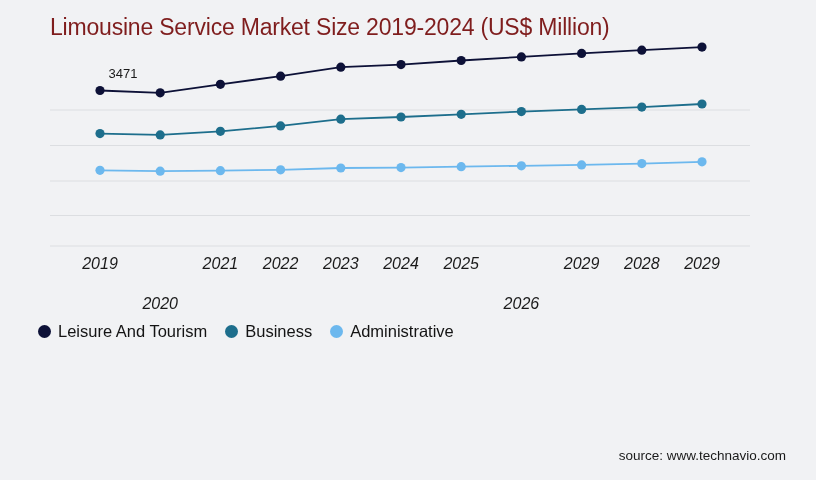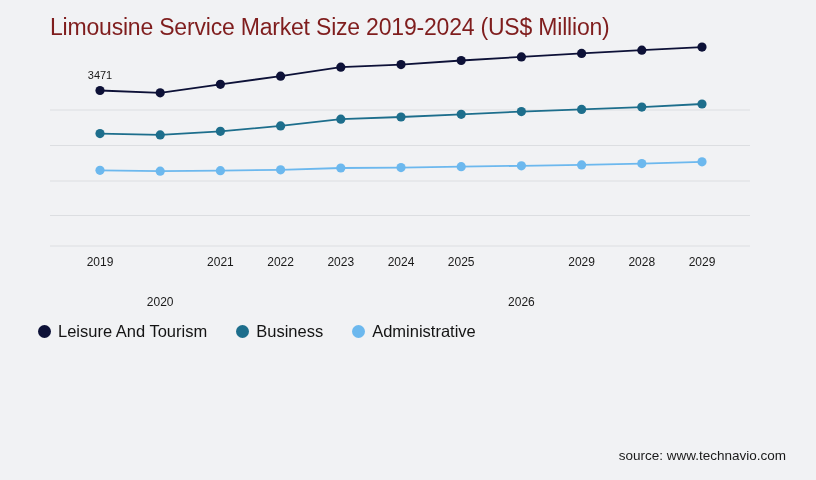--- a/index.html
+++ b/index.html
@@ -39,21 +39,21 @@
     left: 0;
     top: 0;
   }
 
   #legend {
     position: absolute;
     left: 38px;
     top: 322px;
     display: flex;
     align-items: center;
-    gap: 29px;
+    gap: 18px;
   }
   .legend-item {
     display: flex;
     align-items: center;
     gap: 7px;
   }
   .legend-dot {
     width: 13px;
     height: 13px;
     border-radius: 50%;
@@ -69,33 +69,35 @@
     position: absolute;
     right: 30px;
     bottom: 17px;
     font-size: 13.5px;
     color: #1a1a1a;
     white-space: nowrap;
   }
 
   .xtick {
     position: absolute;
-    font-size: 12px;
+    font-size: 16px;
     color: #1a1a1a;
     text-align: center;
     transform: translateX(-50%);
     white-space: nowrap;
+    font-style: italic;
   }
 
   .dlabel {
     position: absolute;
-    font-size: 11px;
+    font-size: 13px;
     color: #1a1a1a;
     transform: translate(-50%, -100%);
     white-space: nowrap;
+    margin-left: 23px;
   }
 </style>
 </head>
 <body>
 
 <div id="chart-title">Limousine Service Market Size 2019-2024 (US$ Million)</div>
 
 <div id="plot-wrap">
   <svg id="plot-svg" width="816" height="480">
       <line x1="50" y1="110" x2="750" y2="110" stroke="#dcdee1" stroke-width="1"></line>

